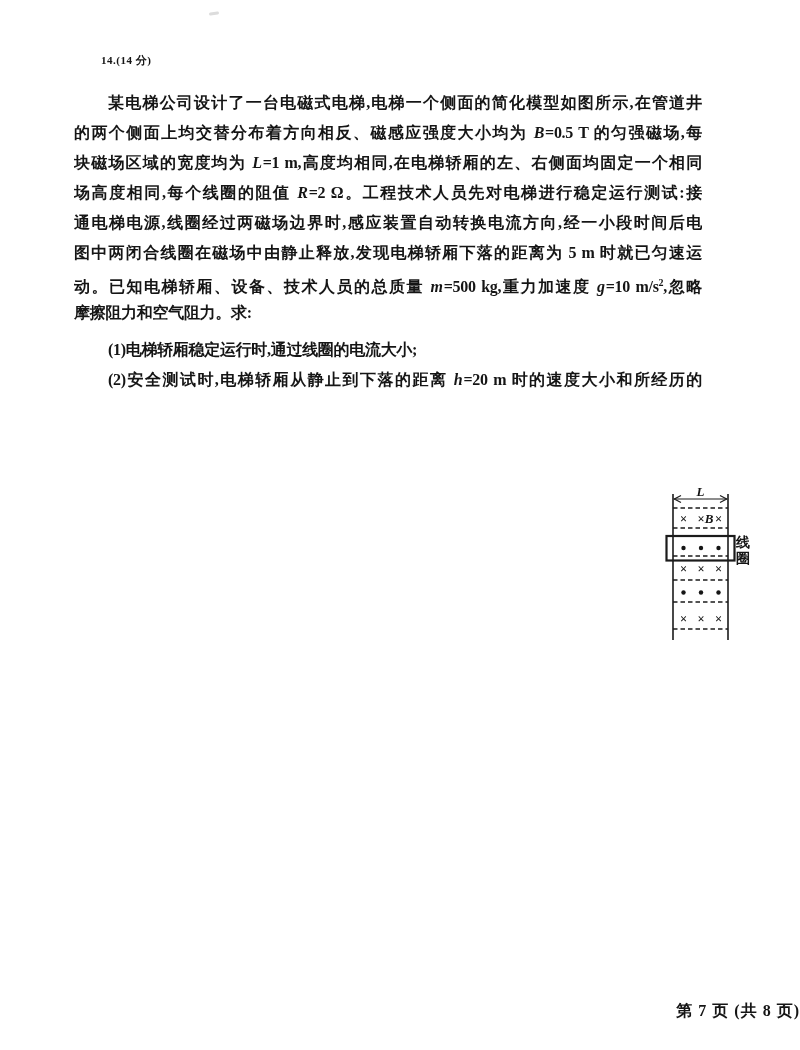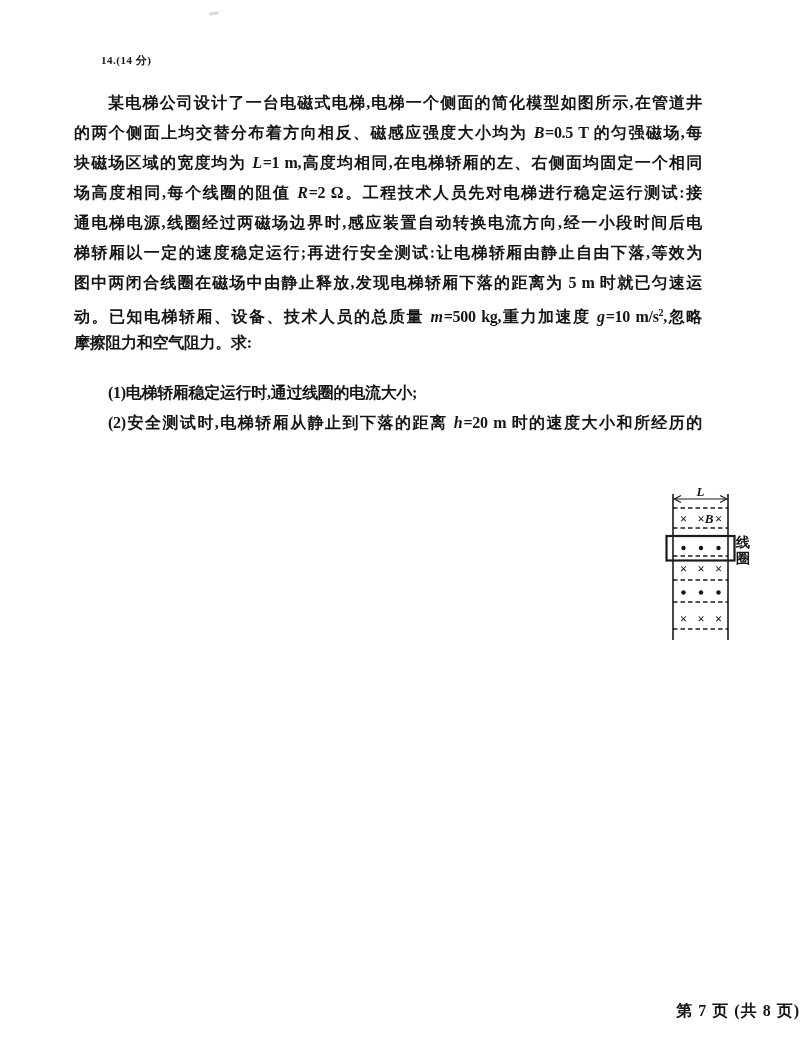--- a/index.html
+++ b/index.html
@@ -15,21 +15,21 @@
     position:absolute;left:87px;top:53px;font-size:11px;font-weight:600;
     letter-spacing:0.5px;white-space:nowrap;margin-left:14px;
   }
   #problem-body{position:absolute;left:74px;top:88px;width:628px;font-family:Liberation Serif, serif;}
   .tline{
     height:30px;line-height:30px;font-size:16px;font-weight:600;
     letter-spacing:-0.3px;overflow:hidden;
   }
   .tline.just{text-align:justify;text-align-last:justify;}
   .tline.ind{padding-left:34px;}
-  .tline.gap{margin-top:20px;}
+  .tline.gap{margin-top:7px;}
   .var{font-style:italic;font-weight:600;padding:0 1px;}
   .frm{font-weight:600;}
   .sup{font-size:10px;vertical-align:6px;font-weight:600;}
   svg.fig{position:absolute;left:655px;top:484px;}
   svg.fig line.solid{stroke:#1b1b1b;stroke-width:1.6;}
   svg.fig line.dash{stroke:#1b1b1b;stroke-width:1.5;stroke-dasharray:4.5 3;}
   svg.fig line.arrow{stroke:#1b1b1b;stroke-width:1.2;}
   svg.fig path.head{stroke:#1b1b1b;stroke-width:1.2;fill:none;}
   svg.fig rect.coil{fill:none;stroke:#1b1b1b;stroke-width:2.2;}
   svg.fig text{fill:#151515;font-family:"Liberation Serif",serif;}
@@ -50,21 +50,20 @@
   <div class="artifact"></div>
 
   <div class="heading">14.(14 分)</div>
 
   <div id="problem-body">
       <div class="tline just ind"><span class="frm">某电梯公司设计了一台电磁式电梯,电梯一个侧面的简化模型如图所示,在管道井</span></div>
       <div class="tline just"><span class="frm">的两个侧面上均交替分布着方向相反、磁感应强度大小均为 </span><span class="var">B</span><span class="frm">=0.5 T</span><span class="frm"> 的匀强磁场,每</span></div>
       <div class="tline just"><span class="frm">块磁场区域的宽度均为 </span><span class="var">L</span><span class="frm">=1 m</span><span class="frm">,高度均相同,在电梯轿厢的左、右侧面均固定一个相同</span></div>
       <div class="tline just"><span class="frm">场高度相同,每个线圈的阻值 </span><span class="var">R</span><span class="frm">=2 Ω</span><span class="frm">。工程技术人员先对电梯进行稳定运行测试:接</span></div>
       <div class="tline just"><span class="frm">通电梯电源,线圈经过两磁场边界时,感应装置自动转换电流方向,经一小段时间后电</span></div>
-      <div class="tline just"><span class="frm">梯轿厢以一定的速度稳定运行;再进行安全测试:让电梯轿厢由静止自由下落,等效为</span></div>
       <div class="tline just"><span class="frm">图中两闭合线圈在磁场中由静止释放,发现电梯轿厢下落的距离为 </span><span class="frm">5 m</span><span class="frm"> 时就已匀速运</span></div>
       <div class="tline just"><span class="frm">动。已知电梯轿厢、设备、技术人员的总质量 </span><span class="var">m</span><span class="frm">=500 kg</span><span class="frm">,重力加速度 </span><span class="var">g</span><span class="frm">=10 m/s</span><span class="sup">2</span><span class="frm">,忽略</span></div>
       <div class="tline"><span class="frm">摩擦阻力和空气阻力。求:</span></div>
       <div class="tline ind gap"><span class="frm">(1)电梯轿厢稳定运行时,通过线圈的电流大小;</span></div>
       <div class="tline just ind"><span class="frm">(2)安全测试时,电梯轿厢从静止到下落的距离 </span><span class="var">h</span><span class="frm">=20 m</span><span class="frm"> 时的速度大小和所经历的</span></div>
     </div>
 
   <svg class="fig" width="125" height="160" viewBox="0 0 125 160">
 
     <text class="mathlbl" x="45.5" y="12" text-anchor="middle">L</text>

